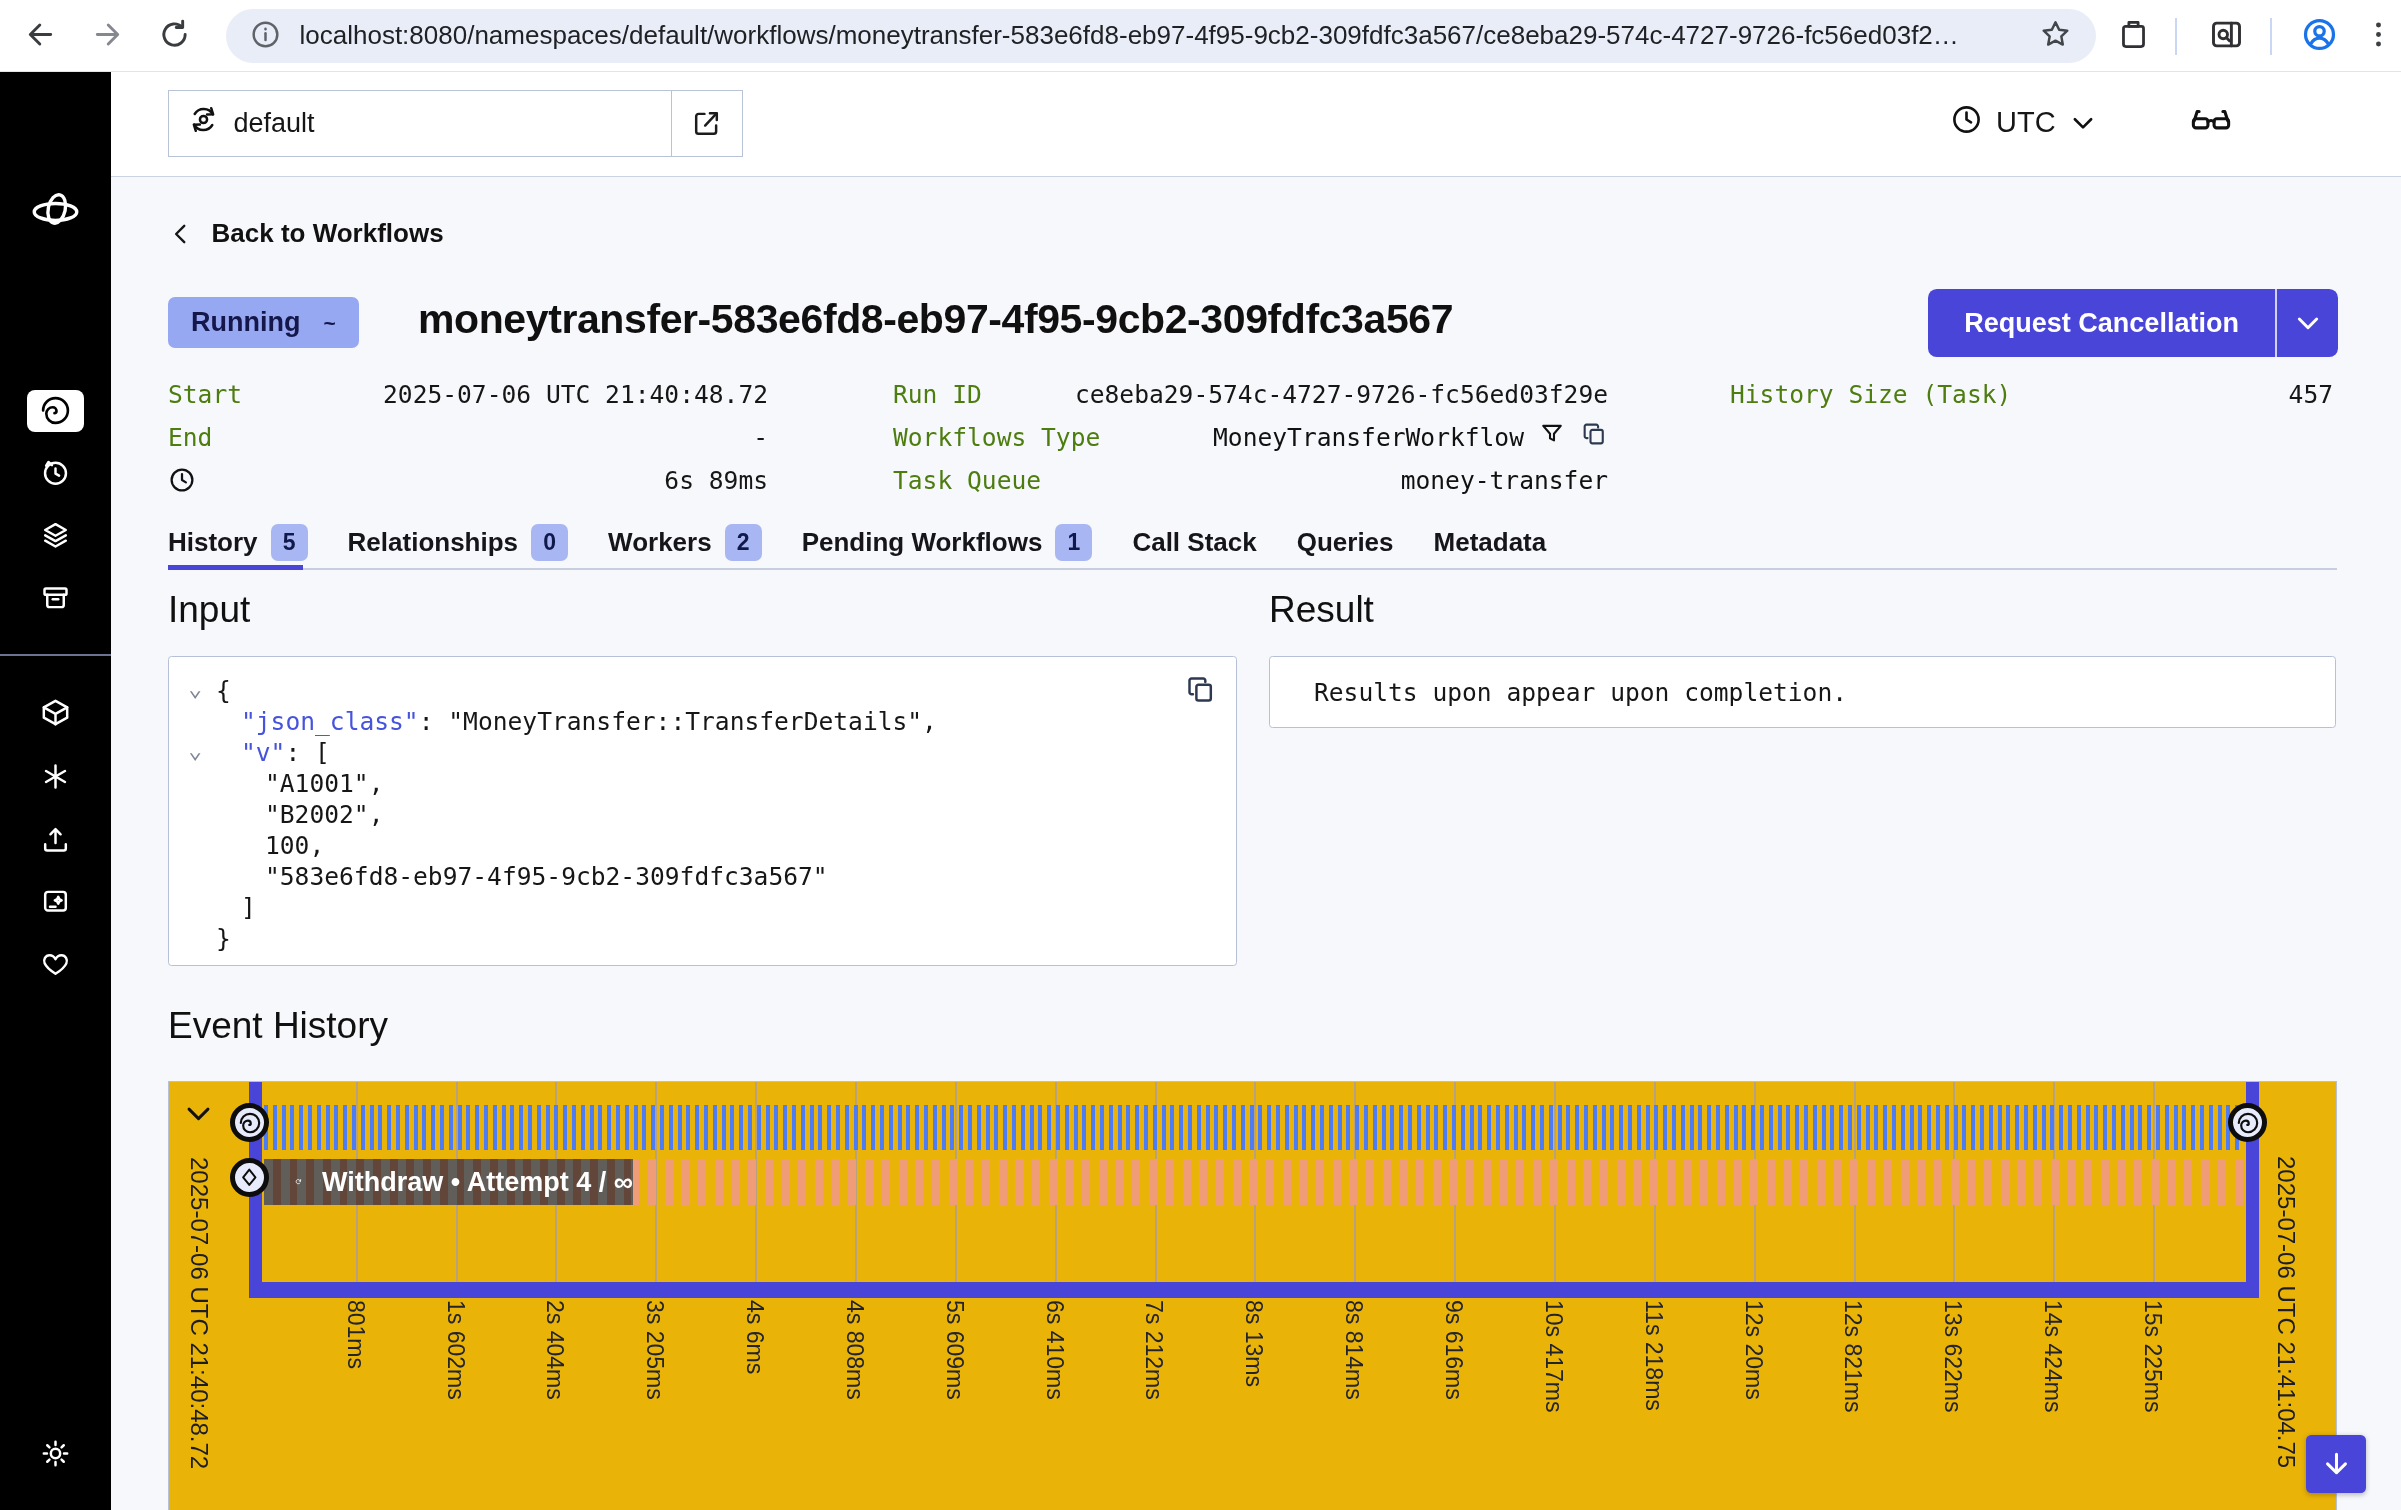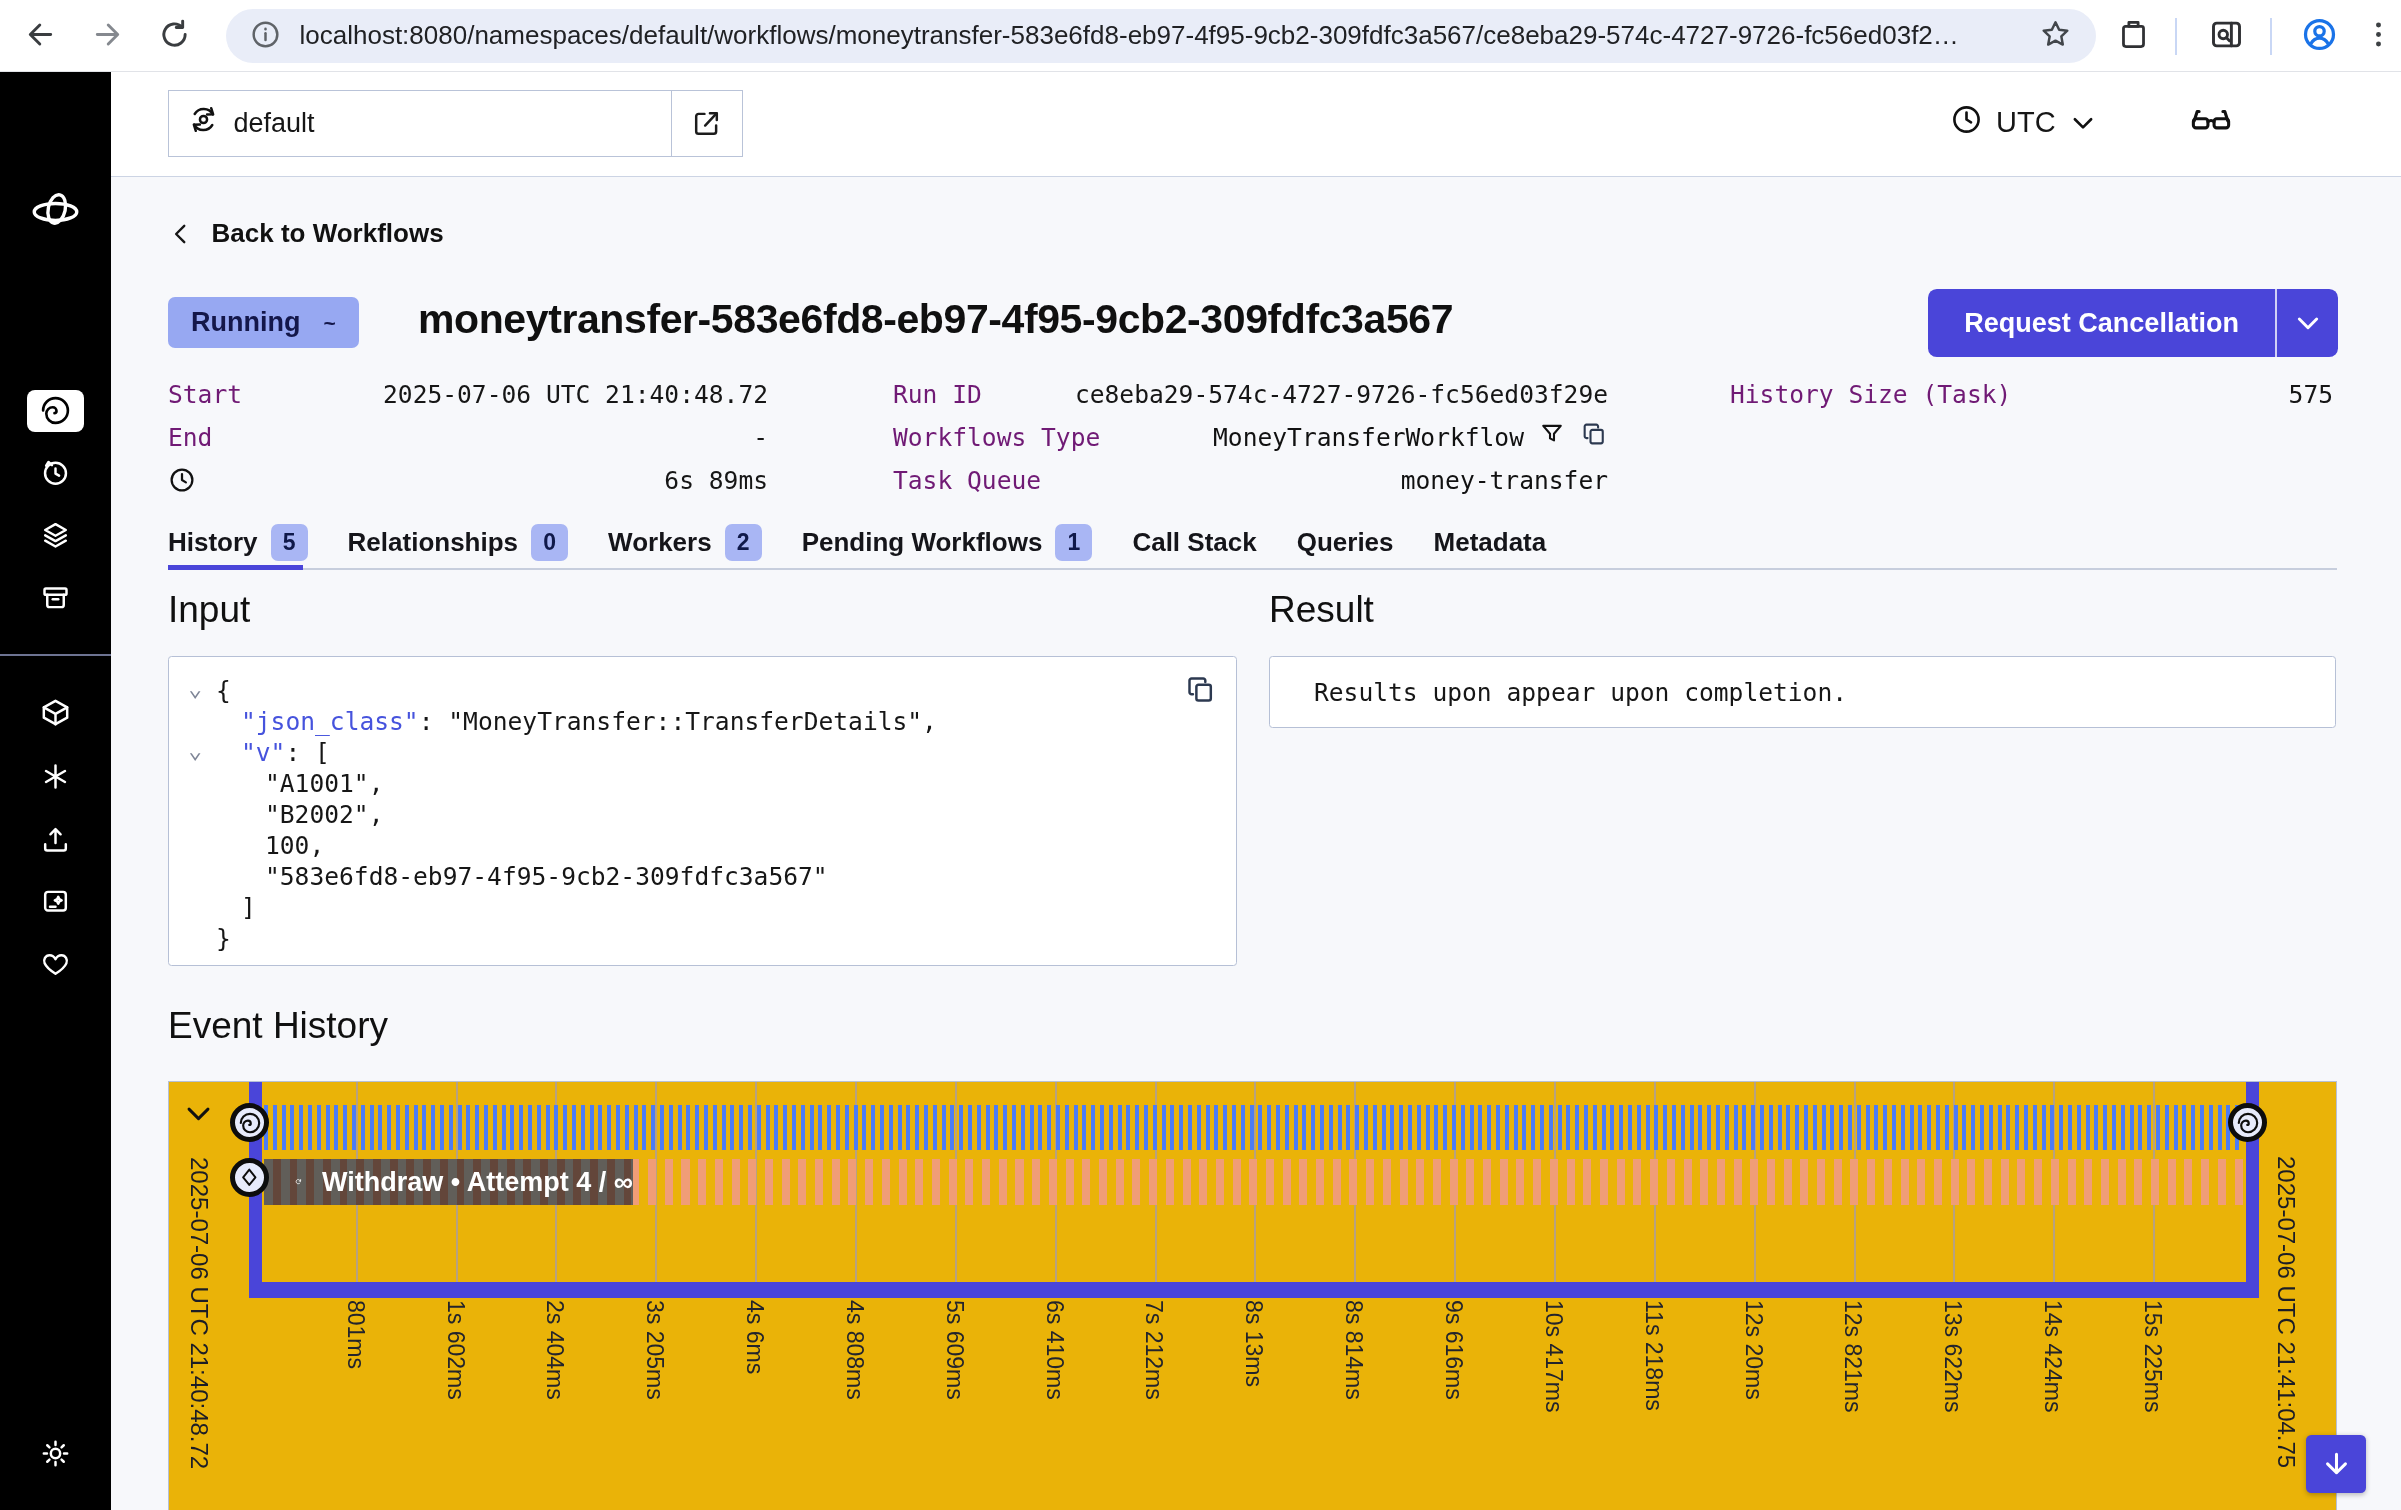--- a/index.html
+++ b/index.html
@@ -49,21 +49,21 @@
   #status-pulse{font-size:21px}
   #wf-title{position:absolute;left:418px;top:296px;font-size:41px;font-weight:700;letter-spacing:-0.4px;color:#101010}
   #cancel-btn{position:absolute;left:1928px;top:289px;width:410px;height:68px;background:var(--primary);
               border-radius:8.8px;display:flex;align-items:stretch;color:#fff}
   #cancel-btn .main{flex:1;display:flex;align-items:center;justify-content:center;font-size:27px;font-weight:600}
   #cancel-btn .sep{width:1.8px;background:rgba(255,255,255,.75);margin:0}
   #cancel-btn .dd{width:61px;display:flex;align-items:center;justify-content:center}
 
   
   .drow{position:absolute;height:32px;font-size:24.6px;display:flex;align-items:center}
-  .dlabel{color:#701a75}
+  .dlabel{color:#4d7c0f}
   .dval{justify-content:flex-end;text-align:right}
 
   
   #tab-bar{position:absolute;left:168px;top:519px;display:flex;gap:40px;align-items:center;height:46px}
   .tab{display:flex;align-items:center;gap:13px;font-size:26px;font-weight:600;color:#15151a;cursor:pointer}
   .tab-badge{min-width:37px;height:37px;border-radius:7px;background:var(--tab-badge);color:#10194a;
              display:flex;align-items:center;justify-content:center;font-size:23px;font-weight:600;padding:0 7px}
   #tab-underline{position:absolute;left:168px;top:565px;width:135px;height:5.3px;background:var(--primary);z-index:2}
   #tab-rule{position:absolute;left:168px;top:568px;width:2169px;height:1.8px;background:#c7cedd}
 
@@ -334,21 +334,21 @@
         <path d="M6.5 15.5h-1A1.5 1.5 0 0 1 4 14V5.5A1.5 1.5 0 0 1 5.5 4H14a1.5 1.5 0 0 1 1.5 1.5v1"></path>
       </svg>
   </span>
 </div>
 <div class="drow mono dlabel" style="left:893px;top:464px">Task Queue</div>
 <div class="drow" style="left:893px;top:464px;width:715px;justify-content:flex-end">
   <span class="mono link" style="font-size:24.6px">money-transfer</span>
 </div>
 
 <div class="drow mono dlabel" style="left:1730px;top:378px">History Size (Task)</div>
-<div class="drow mono dval" style="left:1730px;top:378px;width:603px">575</div>
+<div class="drow mono dval" style="left:1730px;top:378px;width:603px">457</div>
 
 <nav id="tab-bar">
     <div class="tab active">
       <span>History</span>
       <span class="tab-badge">5</span>
     </div>
     <div class="tab">
       <span>Relationships</span>
       <span class="tab-badge">0</span>
     </div>

